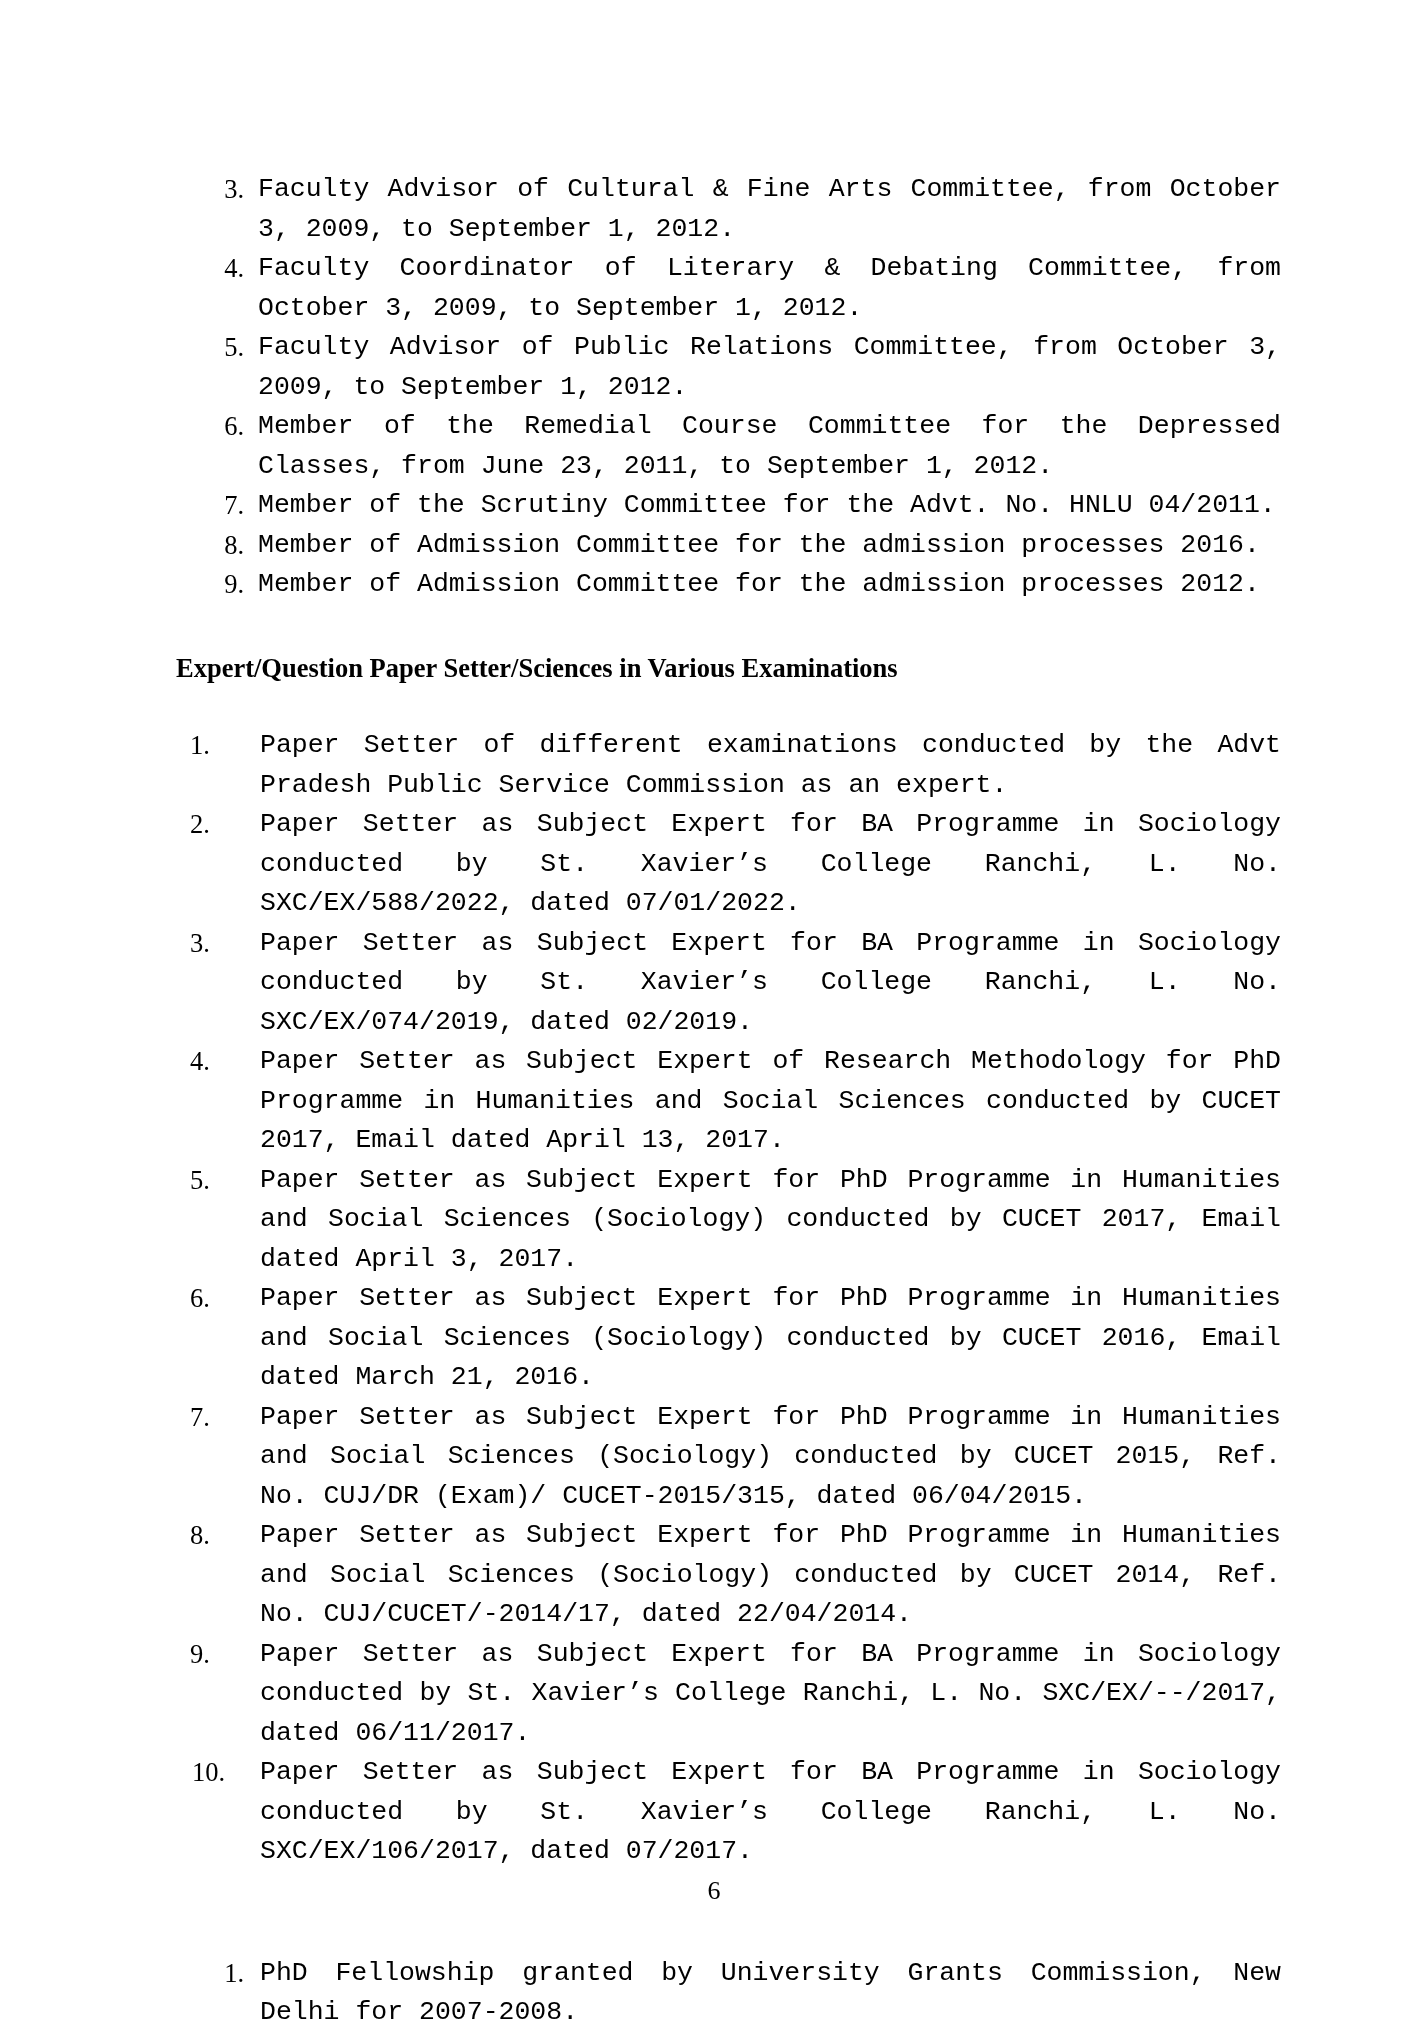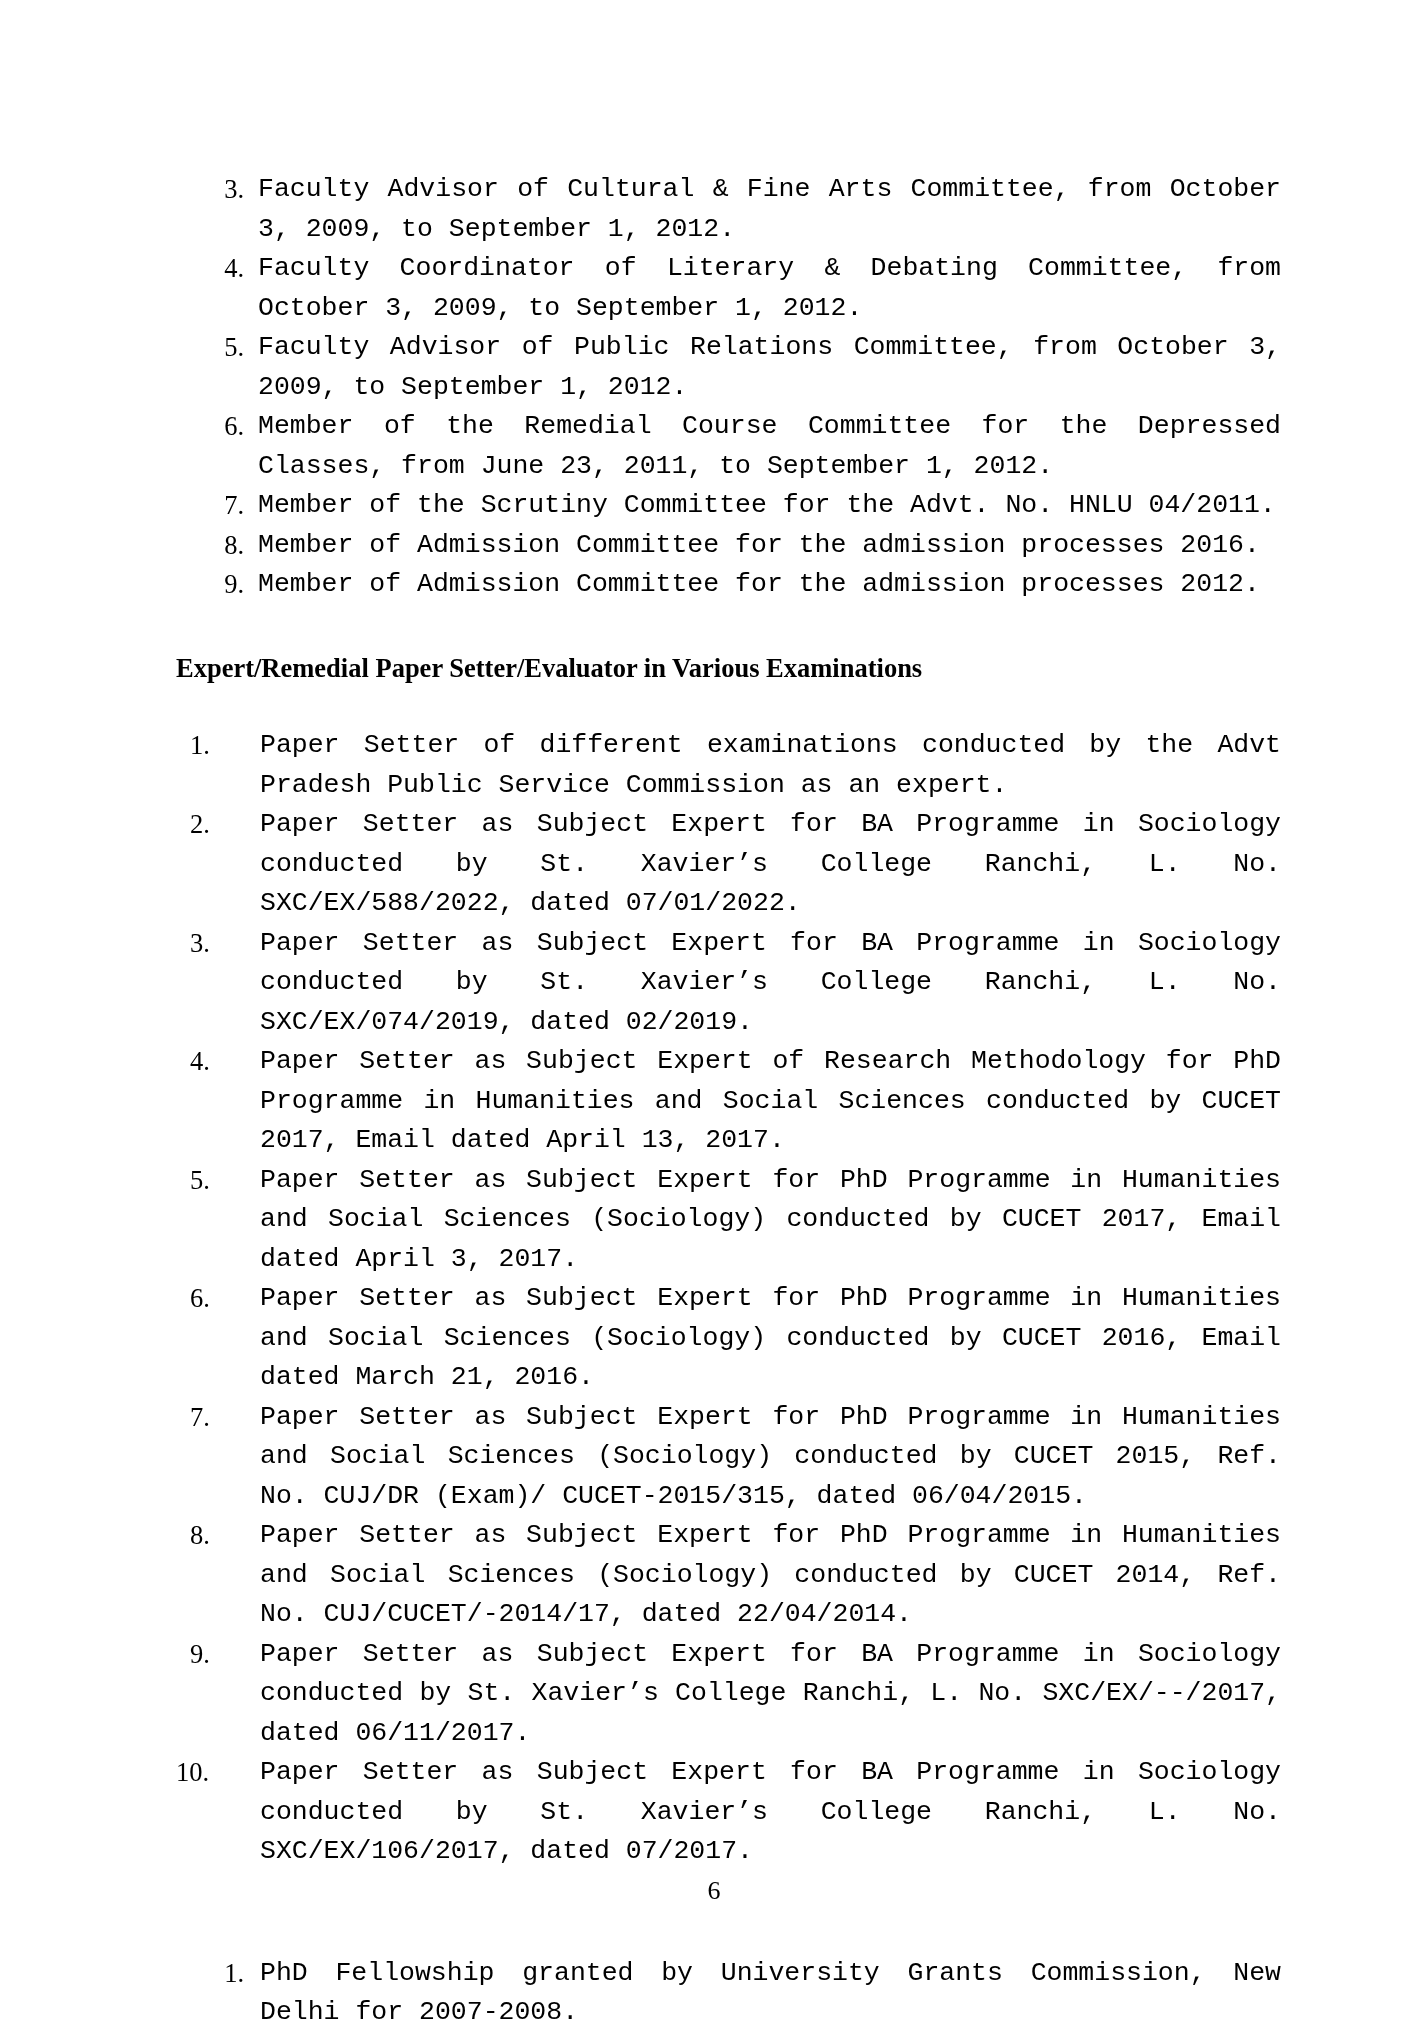--- a/index.html
+++ b/index.html
@@ -62,21 +62,21 @@
     padding-left: 84px;
   }
   .list-papers > li .num {
     position: absolute;
     left: 14px;
     top: 0;
     width: 56px;
     text-align: left;
   }
   .list-papers > li.wide-num .num {
-    left: 0px;
+    left: 16px;
     width: 70px;
   }
 
   
   .list-distinctions > li {
     padding-left: 84px;
     text-align: left;
   }
   .list-distinctions > li .num {
     position: absolute;
@@ -155,21 +155,21 @@
         <span class="li-text">Member of Admission Committee for the admission processes 2016.</span>
       </li>
       <li class="nojust">
         <span class="num">9.</span>
         <span class="li-text">Member of Admission Committee for the admission processes 2012.</span>
       </li>
     </ol>
 
     <div class="gap-lg"></div>
 
-    <div class="section-heading">Expert/Remedial Paper Setter/Evaluator in Various Examinations</div>
+    <div class="section-heading">Expert/Question Paper Setter/Sciences in Various Examinations</div>
 
     <div class="gap-md"></div>
 
     <ol class="doc-list list-papers">
       <li>
         <span class="num">1.</span>
         <span class="li-text">Paper Setter of different examinations conducted by the Advt Pradesh Public Service Commission as an expert.</span>
       </li>
       <li>
         <span class="num">2.</span>

